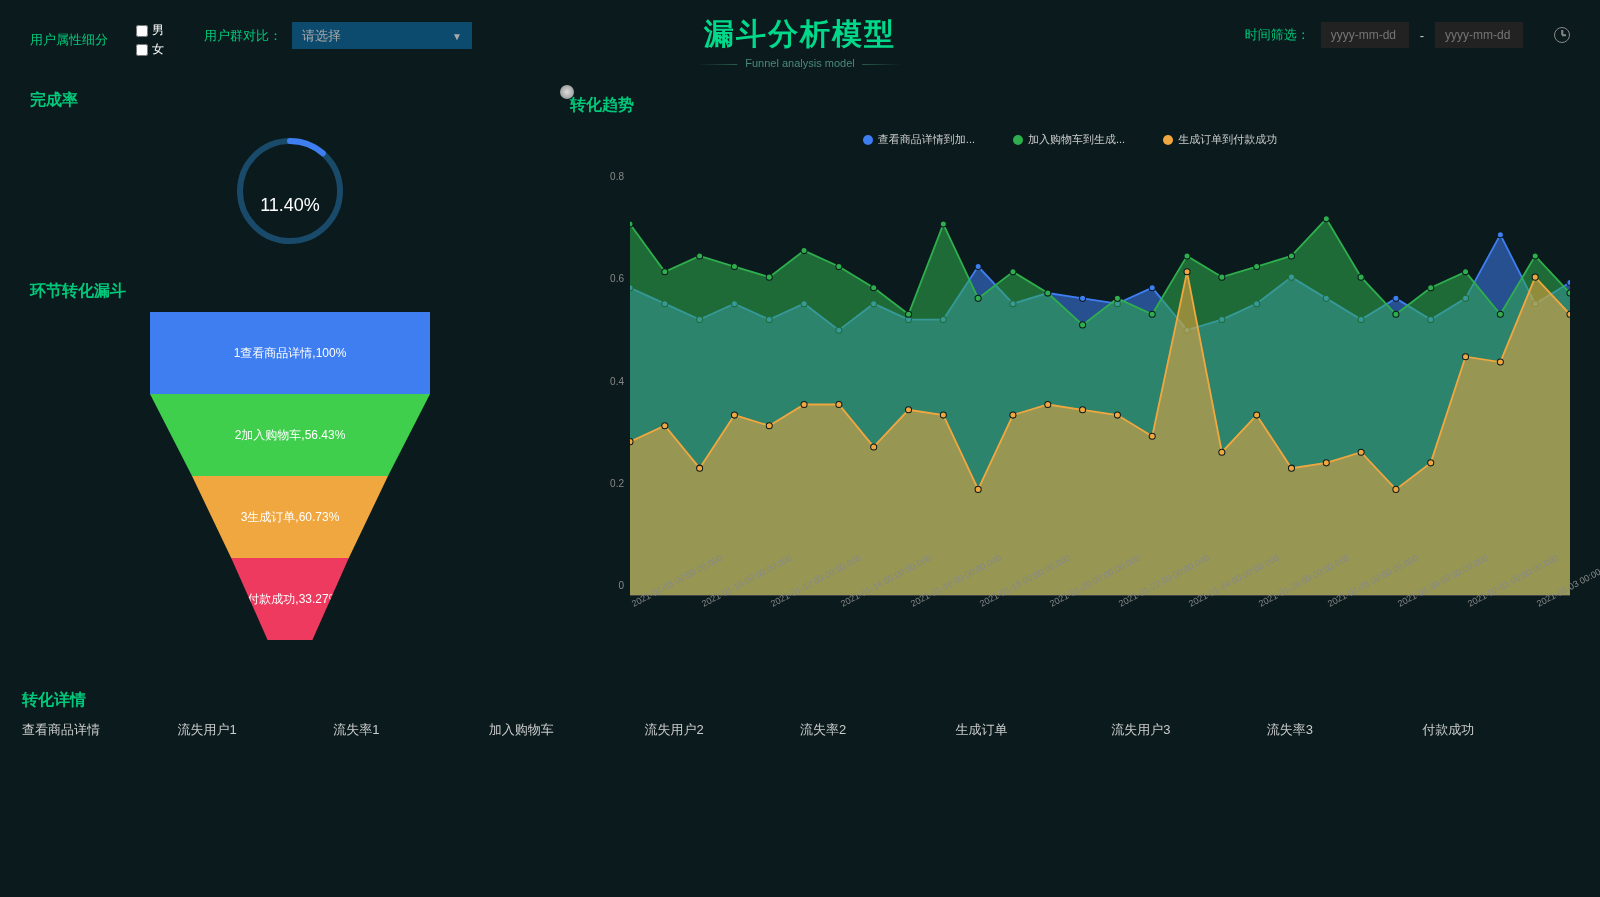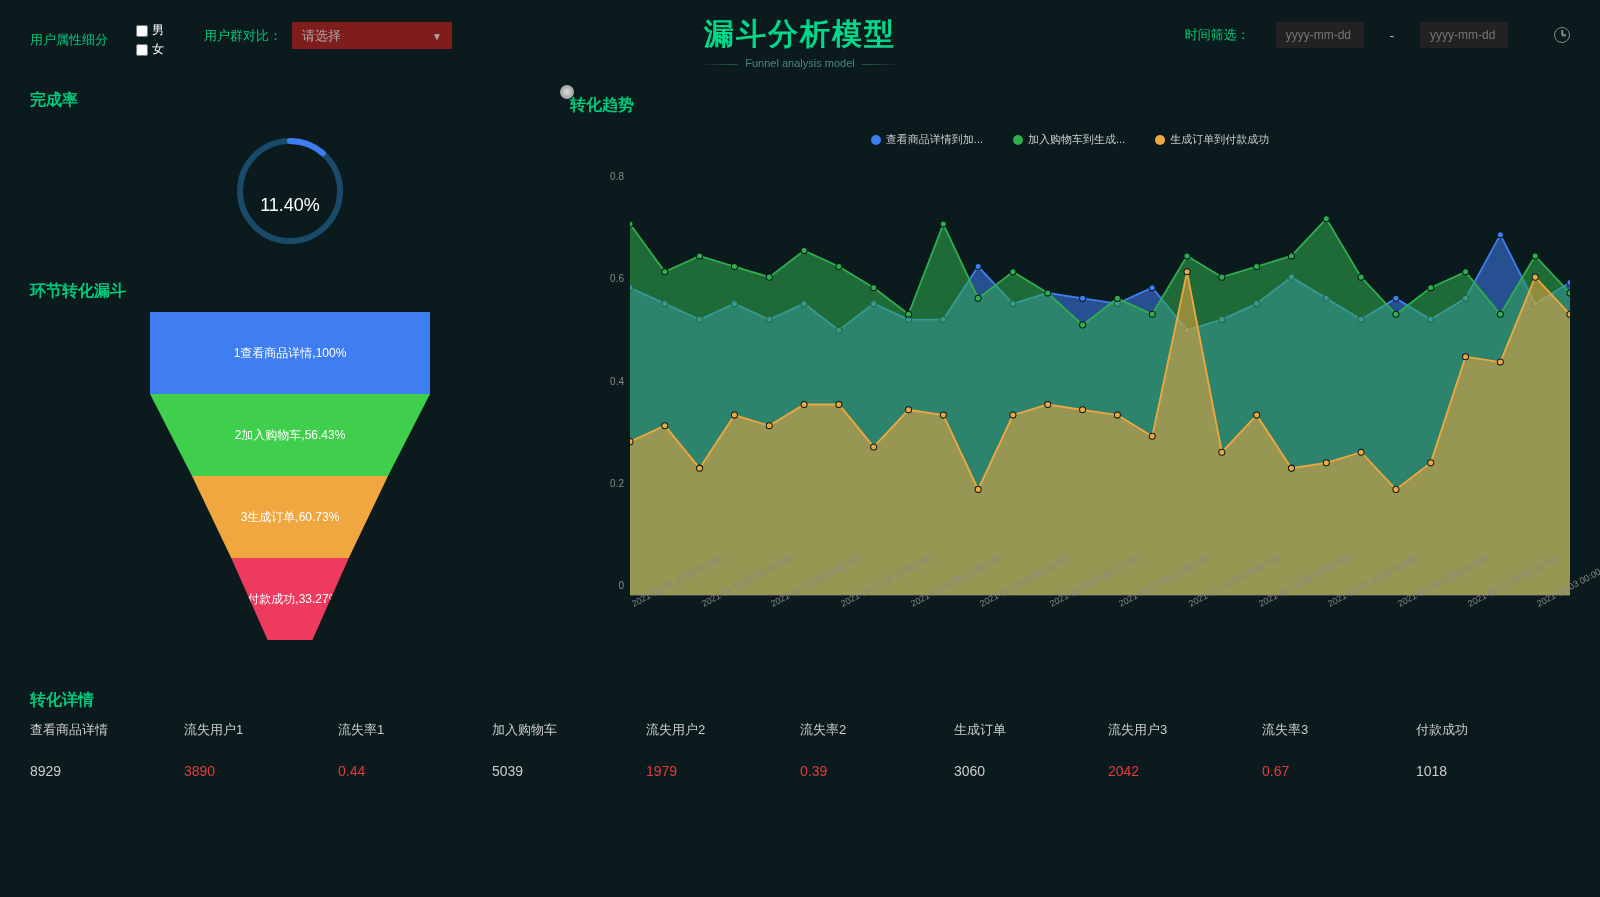--- a/index.html
+++ b/index.html
@@ -15,43 +15,43 @@
     display: flex; align-items: flex-start;
     padding: 22px 30px 10px 30px;
     position: relative; height: 80px;
   }
   .filter-group { display: flex; align-items: center; gap: 10px; font-size: 13px; }
   .filter-label { color: #00c97b; }
   .checks { display: flex; flex-direction: column; gap: 2px; font-size: 12px; color: #fff; }
   .checks label { display: flex; align-items: center; gap: 4px; }
   .checks input { accent-color: #fff; width: 12px; height: 12px; }
   .select {
-    background: #7f1d1d; color: #aaa; border: none;
+    background: #0c4a6e; color: #aaa; border: none;
     padding: 6px 40px 6px 10px; font-size: 13px;
-    appearance: none; position: relative; width: 160px;
+    appearance: none; position: relative; width: 180px;
   }
   .select-wrap { position: relative; }
   .select-wrap::after {
     content: "▼"; position: absolute; right: 10px; top: 50%;
     transform: translateY(-50%); font-size: 10px; color: #aaa; pointer-events: none;
   }
   .title-block {
     position: absolute; left: 50%; top: 14px; transform: translateX(-50%);
     text-align: center;
   }
   .main-title { font-size: 30px; font-weight: bold; color: #00d88a; letter-spacing: 2px; }
   .subtitle { font-size: 11px; color: #4a8a7a; margin-top: 2px; text-align: center; }
   .subtitle::before, .subtitle::after {
     content: ""; display: inline-block; width: 40px; height: 1px;
     background: linear-gradient(90deg, transparent, #2a5a4a);
     vertical-align: middle; margin: 0 8px;
   }
   .subtitle::after { background: linear-gradient(90deg, #2a5a4a, transparent); }
   .time-filter {
-    margin-left: auto; display: flex; align-items: center; gap: 26px; font-size: 13px; justify-content: flex-end;
+    margin-left: auto; display: flex; align-items: center; gap: 11px; font-size: 13px; justify-content: flex-end;
   }
   .date-input {
     background: #222; color: #777; border: none;
     padding: 6px 10px; font-size: 12px; width: 88px;
   }
   .clock-icon {
     width: 16px; height: 16px; border: 1.5px solid #888; border-radius: 50%;
     position: relative; margin-left: 20px; cursor: pointer;
   }
   .clock-icon::before {
@@ -80,39 +80,39 @@
     color: #fff; font-size: 12px; text-align: center;
     display: flex; align-items: center; justify-content: center;
   }
   .drag-dot {
     position: absolute; left: -10px; top: 5px;
     width: 14px; height: 14px; border-radius: 50%;
     background: radial-gradient(circle, #ddd, #888);
   }
   .chart-area { position: relative; height: 580px; padding-top: 5px; }
   .chart-legend {
-    display: flex; gap: 30px; justify-content: center;
+    display: flex; gap: 38px; justify-content: center;
     font-size: 11px; padding: 6px 0 4px;
   }
   .leg-item { display: flex; align-items: center; gap: 5px; cursor: pointer; }
   .leg-dot { width: 10px; height: 10px; border-radius: 50%; }
   .plot-wrap { position: relative; height: 490px; margin-left: 30px; }
   .y-axis {
     position: absolute; left: 0; top: 20px; bottom: 50px;
     display: flex; flex-direction: column; justify-content: space-between;
     font-size: 10px; color: #888; text-align: right; width: 24px;
   }
   .plot-svg { position: absolute; left: 30px; right: 0; top: 20px; bottom: 50px; }
   .x-axis {
     position: absolute; left: 30px; right: 0; bottom: -5px; height: 50px;
     font-size: 9px; color: #888;
   }
   .x-label { position: absolute; transform: rotate(-28deg); transform-origin: left top; white-space: nowrap; }
   .details {
-    padding: 20px 30px 0; 
+    padding: 20px 22px 0; 
   }
   .details-row {
     display: flex; justify-content: space-between;
     text-align: left; font-size: 13px; margin-top: 8px;
   }
   .details-row .col { flex: 1; }
   .dh { color: #ccc; }
   .dv { color: #ccc; margin-top: 16px; font-size: 14px; }
   .dv.red { color: #e23c3c; }
 </style>
@@ -325,25 +325,13 @@
       <div class="col dh">流失用户1</div>
       <div class="col dh">流失率1</div>
       <div class="col dh">加入购物车</div>
       <div class="col dh">流失用户2</div>
       <div class="col dh">流失率2</div>
       <div class="col dh">生成订单</div>
       <div class="col dh">流失用户3</div>
       <div class="col dh">流失率3</div>
       <div class="col dh">付款成功</div>
     </div>
-  <div class="details-row" id="details-values">
-      <div class="col dv">8929</div>
-      <div class="col dv red">3890</div>
-      <div class="col dv red">0.44</div>
-      <div class="col dv">5039</div>
-      <div class="col dv red">1979</div>
-      <div class="col dv red">0.39</div>
-      <div class="col dv">3060</div>
-      <div class="col dv red">2042</div>
-      <div class="col dv red">0.67</div>
-      <div class="col dv">1018</div>
-    </div>
 </div>
 
 </body></html>

